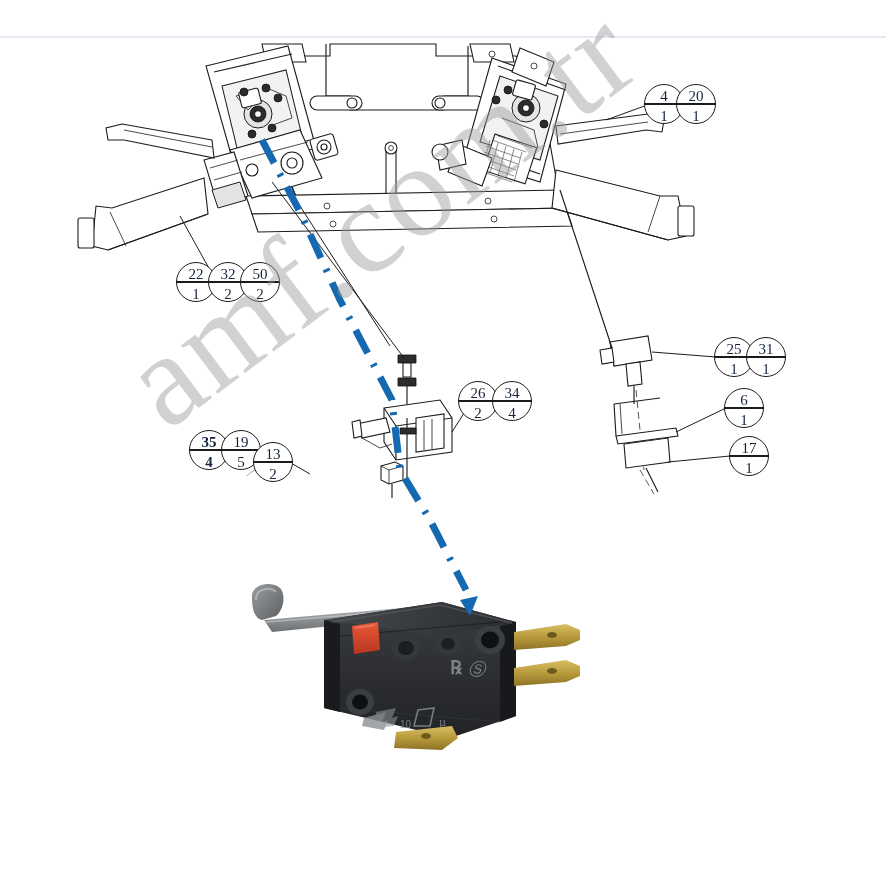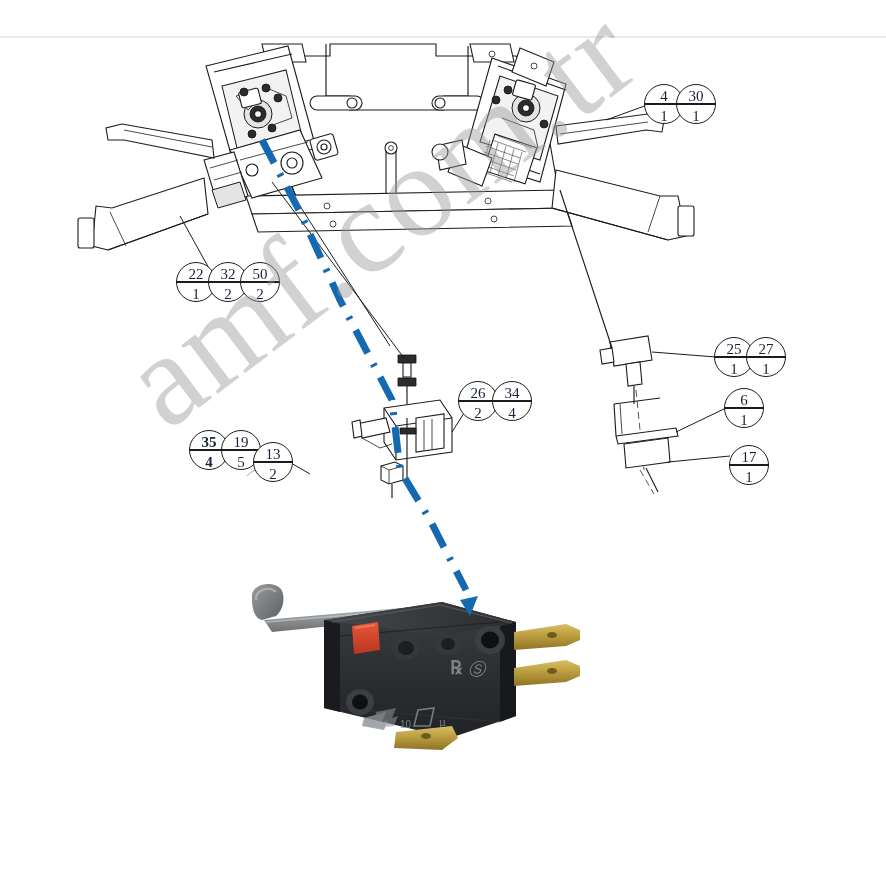--- a/index.html
+++ b/index.html
@@ -274,21 +274,21 @@
   </div>
 
   <div class="balloon-grp" style="left:644px;top:84px;">
     <div class="balloon" style="left:0;top:0;">
       <div class="bar"></div>
       <div class="num">4</div>
       <div class="qty">1</div>
     </div>
     <div class="balloon" style="left:32px;top:0;">
       <div class="bar"></div>
-      <div class="num">30</div>
+      <div class="num">20</div>
       <div class="qty">1</div>
     </div>
   </div>
 
   <div class="balloon-grp" style="left:176px;top:262px;">
     <div class="balloon" style="left:0;top:0;">
       <div class="bar"></div>
       <div class="num">22</div>
       <div class="qty">1</div>
     </div>
@@ -305,35 +305,35 @@
   </div>
 
   <div class="balloon-grp" style="left:714px;top:337px;">
     <div class="balloon" style="left:0;top:0;text-decoration:underline;">
       <div class="bar"></div>
       <div class="num">25</div>
       <div class="qty">1</div>
     </div>
     <div class="balloon" style="left:32px;top:0;">
       <div class="bar"></div>
-      <div class="num">27</div>
+      <div class="num">31</div>
       <div class="qty">1</div>
     </div>
   </div>
 
   <div class="balloon-grp" style="left:724px;top:388px;">
     <div class="balloon" style="left:0;top:0;">
       <div class="bar"></div>
       <div class="num">6</div>
       <div class="qty">1</div>
     </div>
   </div>
 
   <div class="balloon-grp" style="left:729px;top:436px;">
-    <div class="balloon" style="left:0;top:9px;">
+    <div class="balloon" style="left:0;top:0;">
       <div class="bar"></div>
       <div class="num">17</div>
       <div class="qty">1</div>
     </div>
   </div>
 
   <div class="balloon-grp" style="left:458px;top:381px;">
     <div class="balloon" style="left:0;top:0;">
       <div class="bar"></div>
       <div class="num">26</div>

